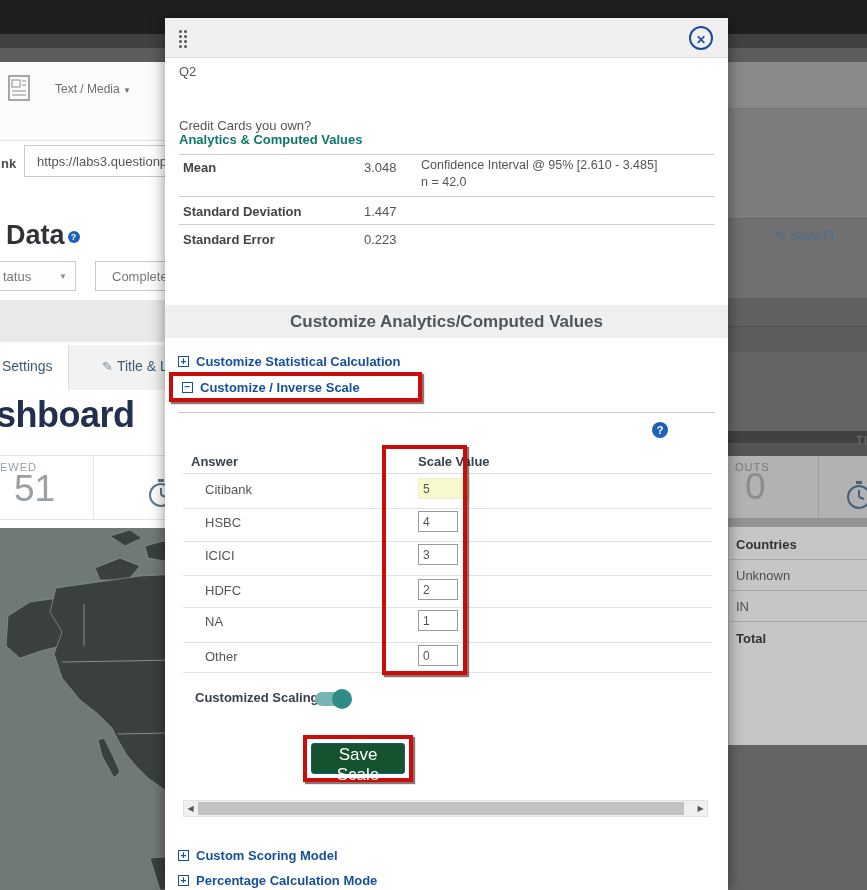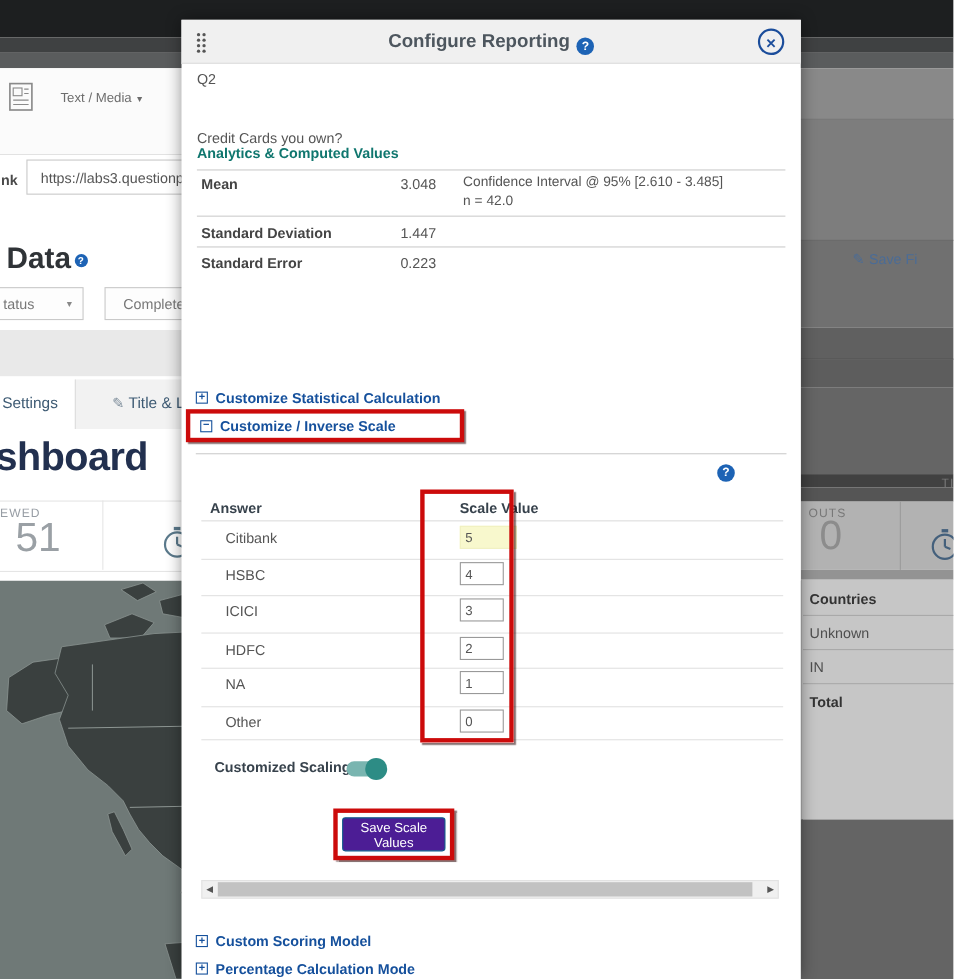--- a/index.html
+++ b/index.html
@@ -108,22 +108,22 @@
   .a-label{position:absolute;left:40px;font-size:13px;color:#555;}
   .row-line{position:absolute;left:18px;width:529px;height:1px;background:#e2e2e2;}
   .scale-input{position:absolute;left:253px;width:30px;height:19px;border:1px solid #999;font-size:12px;color:#555;
                padding:0 4px;font-family:"Liberation Sans",sans-serif;}
   .scale-input.hl{width:42px;border:1px solid #f0f0c0;background:#f8f8cd;}
   .redbox2{left:217px;top:427px;width:85px;height:230px;}
   .toggle-label{left:30px;top:672px;font-size:13px;font-weight:bold;color:#37424c;}
   .toggle{left:150px;top:674px;width:34px;height:14px;background:#79b5b0;border-radius:7px;}
   .toggle .knob{position:absolute;right:-3px;top:-3px;width:20px;height:20px;border-radius:50%;background:#2d8c85;}
   .redbox3{left:138px;top:717px;width:110px;height:47px;}
-  .save-btn{left:146px;top:725px;width:94px;height:31px;background:#4c1d95;color:#fff;border:1px solid #0f5a8a;
-            border-radius:3px;font-size:12px;font-family:"Liberation Sans",sans-serif;}
+  .save-btn{left:146px;top:725px;width:94px;height:31px;background:#14532d;color:#fff;border:1px solid #0f5a8a;
+            border-radius:3px;font-size:17px;font-family:"Liberation Sans",sans-serif;}
   .hscroll{left:18px;top:782px;width:525px;height:17px;background:#f0f0f0;border:1px solid #e2e2e2;box-sizing:border-box;}
   .hs-arrow{position:absolute;top:0;width:13px;height:15px;color:#555;font-size:8px;text-align:center;line-height:15px;}
   .hs-left{left:0;} .hs-right{right:0;}
   .hs-thumb{position:absolute;left:14px;top:1px;width:486px;height:13px;background:#c2c2c2;}
   .link3{left:13px;top:830px;}
   .link4{left:13px;top:855px;}
 
   svg{display:block;}
 </style>
 </head>
@@ -249,43 +249,41 @@
     <div class="m-abs drag-handle">
       <i></i>
         <i></i>
         <i></i>
         <i></i>
         <i></i>
         <i></i>
         <i></i>
         <i></i>
     </div>
-    <div class="m-abs m-title">
-      <span>Configure Reporting</span><span class="help-badge">?</span>
-    </div>
     <div class="m-abs close-btn">✕</div>
 
     <div class="m-abs m-q2">Q2</div>
     <div class="m-abs m-question">Credit Cards you own?</div>
     <div class="m-abs m-analytics-h">Analytics &amp; Computed Values</div>
 
     <div class="m-abs stats">
       <div class="s-border" style="top:0;"></div>
       <div class="s-label" style="top:6px;">Mean</div>
       <div class="s-value" style="top:6px;">3.048</div>
       <div class="s-note" style="top:4px;">Confidence Interval @ 95% [2.610 - 3.485]</div>
       <div class="s-note" style="top:21px;">n = 42.0</div>
       <div class="s-border" style="top:42px;"></div>
       <div class="s-label" style="top:50px;">Standard Deviation</div>
       <div class="s-value" style="top:50px;">1.447</div>
       <div class="s-border" style="top:70px;"></div>
       <div class="s-label" style="top:78px;">Standard Error</div>
       <div class="s-value" style="top:78px;">0.223</div>
     </div>
 
+    <div class="m-abs sec-bar">Customize Analytics/Computed Values</div>
 
     <div class="m-abs sec-link link1">
       <span class="sq">+</span>
       <span>Customize Statistical Calculation</span>
     </div>
 
     <div class="m-abs redbox redbox1">
       <span class="sec-link">
         <span class="sq">−</span>
         <span>Customize / Inverse Scale</span>

